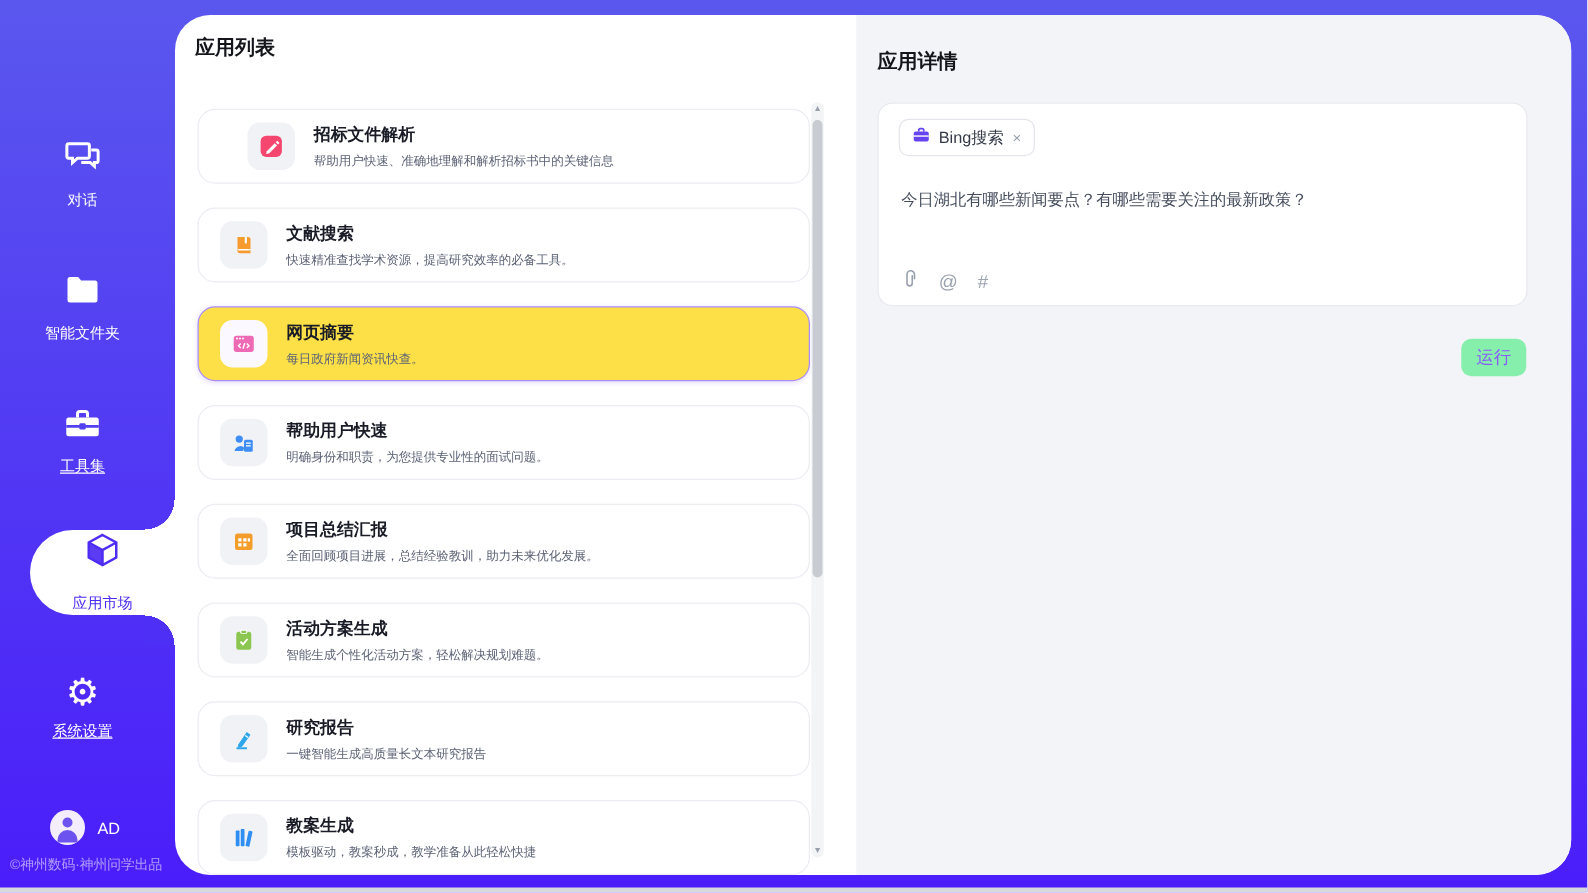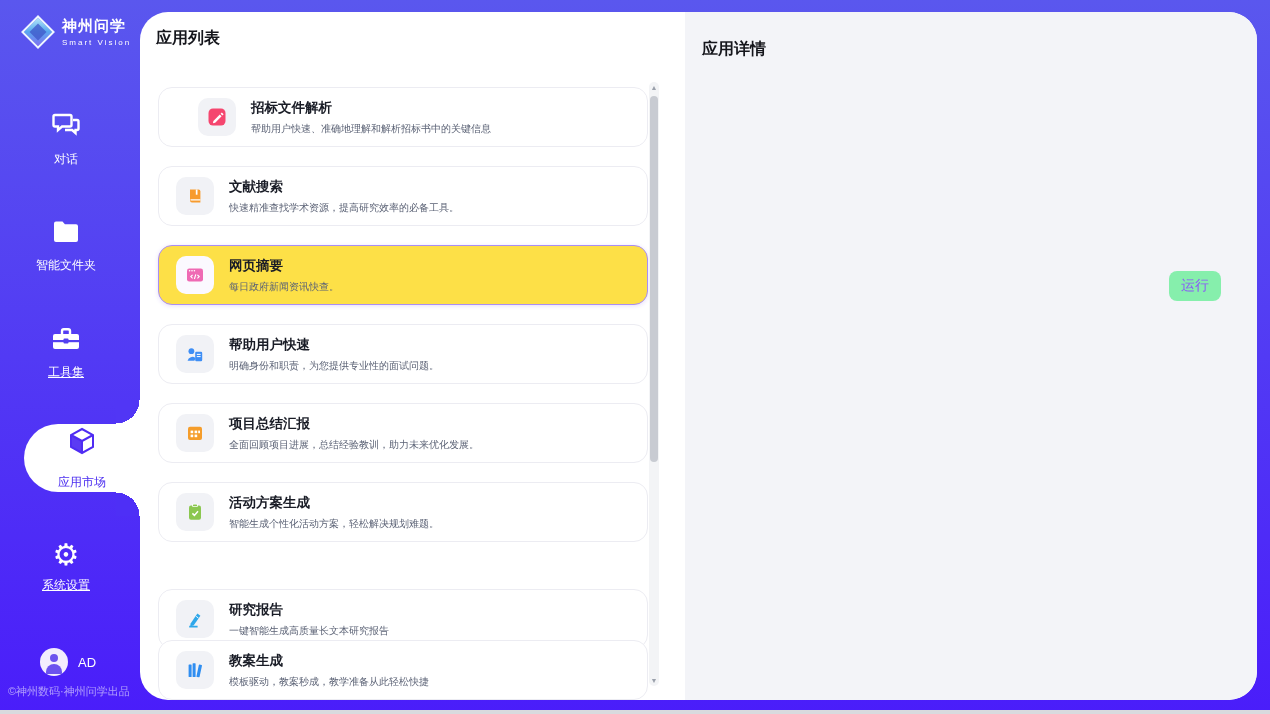--- a/index.html
+++ b/index.html
@@ -81,30 +81,20 @@
 
   
   .bottom-gray { position:absolute; left:0; bottom:0; width:1270px; height:4px; background:#d9dade; }
 </style>
 </head>
 <body>
 
 <div id="screen">
 
   <div id="sidebar">
-    <div class="logo-row">
-      <div class="logo-diamond">
-          <div class="d1"></div>
-          <div class="d2"></div>
-        </div>
-      <div class="brand-text">
-        <div class="brand-name">神州问学</div>
-        <div class="brand-sub">Smart Vision</div>
-      </div>
-    </div>
 
     <div class="nav-item" style="top:110px;">
       <span>
         <svg width="32" height="30" viewBox="0 0 32 30">
           <path d="M5 5 h15 a1.5 1.5 0 0 1 1.5 1.5 V15 a1.5 1.5 0 0 1 -1.5 1.5 H12 l-4 3.6 V16.5 H5 A1.5 1.5 0 0 1 3.5 15 V6.5 A1.5 1.5 0 0 1 5 5 Z" fill="none" stroke="#fff" stroke-width="2.4"></path>
           <path d="M23 10 h4 a1.5 1.5 0 0 1 1.5 1.5 v7 a1.5 1.5 0 0 1 -1.5 1.5 h-1.5 v3 l-3.4 -3 H15" fill="none" stroke="#fff" stroke-width="2.4"></path>
         </svg>
       </span>
       <span class="nav-label">对话</span>
     </div>
@@ -247,21 +237,21 @@
           <rect x="8" y="2.5" width="4" height="1.8" rx=".6" fill="#8bc750"></rect>
           <path d="M7.4 11.4 l2 2 3.6 -4.2" fill="none" stroke="#fff" stroke-width="1.5"></path>
         </svg>
       </span>
       <span class="item-text">
         <div class="item-title">活动方案生成</div>
         <div class="item-desc">智能生成个性化活动方案，轻松解决规划难题。</div>
       </span>
     </div>
 
-    <div class="list-item" style="top:549px;margin-top:28px;">
+    <div class="list-item" style="top:549px;">
       <span class="item-icon">
         <svg width="20" height="20" viewBox="0 0 20 20">
           <path d="M5.6 14.6 L12.4 4.6 l3 2.2 L8.6 16.4 l-3.4 .8 z" fill="#2ea7ea"></path>
           <path d="M4.2 17.6 H12.6" stroke-width="1.6" fill="none" stroke="#2ea7ea"></path>
           <path d="M11.2 7.4 l2.2 1.6" stroke="#fff" stroke-width="1" fill="none"></path>
         </svg>
       </span>
       <span class="item-text">
         <div class="item-title">研究报告</div>
         <div class="item-desc">一键智能生成高质量长文本研究报告</div>
@@ -284,19 +274,44 @@
 
     <div class="scrollbar">
       <div class="scroll-arrow up">▲</div>
       <div class="scroll-thumb"></div>
       <div class="scroll-arrow down">▼</div>
     </div>
 
     <div id="detail-panel">
       <div class="panel-title" style="left:17px; top:27px;">应用详情</div>
 
+      <div class="detail-card">
+        <div class="tool-chip">
+          <span>
+            <svg width="14" height="14" viewBox="0 0 14 14">
+              <path d="M5 4.2 V3 a1.1 1.1 0 0 1 1.1 -1.1 h1.8 A1.1 1.1 0 0 1 9 3 v1.2" fill="none" stroke="#6544f0" stroke-width="1.4"></path>
+              <rect x="1" y="4.2" width="12" height="8" rx="1.6" fill="#6544f0"></rect>
+              <rect x="1" y="7.2" width="12" height="1.3" fill="#fff" opacity=".85"></rect>
+            </svg>
+          </span>
+          <span class="chip-label">Bing搜索</span>
+          <span class="chip-close">×</span>
+        </div>
+
+        <div class="query-text">今日湖北有哪些新闻要点？有哪些需要关注的最新政策？</div>
+
+        <div class="composer-icons">
+          <span class="ci">
+            <svg width="14" height="17" viewBox="0 0 14 17">
+              <path d="M10.6 8 V4.6 a3 3 0 0 0 -6 0 v7 a2.1 2.1 0 0 0 4.2 0 V5.6" fill="none" stroke="#9ba2af" stroke-width="1.3" stroke-linecap="round"></path>
+            </svg>
+          </span>
+          <span class="ci">@</span>
+          <span class="ci">#</span>
+        </div>
+      </div>
 
       <button class="run-button">运行</button>
     </div>
   </div>
 
   <div class="bottom-gray"></div>
 </div>
 
 </body></html>

